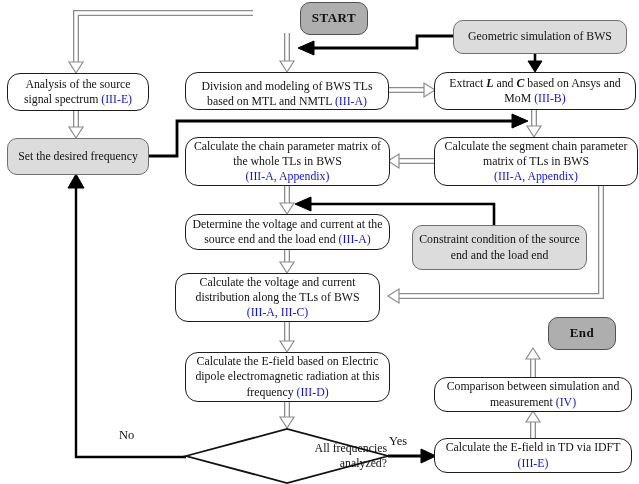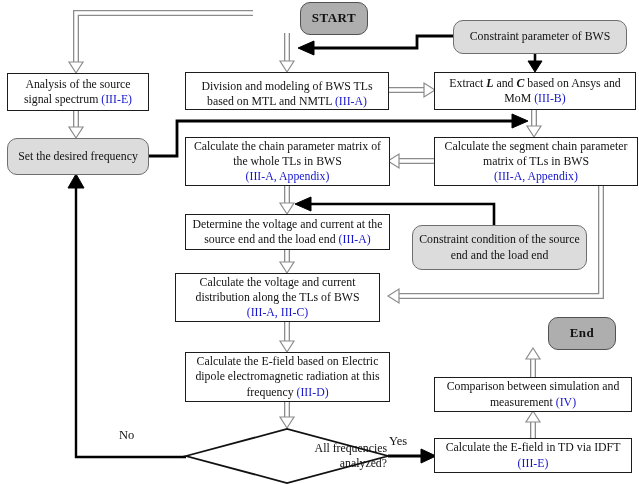--- a/index.html
+++ b/index.html
@@ -4,21 +4,21 @@
 <style>
   html,body{margin:0;padding:0;background:#ffffff;}
   #canvas{
     position:relative;width:639px;height:484px;background:#ffffff;overflow:hidden;
     font-family:"Liberation Serif","DejaVu Serif",serif;
     color:#111;
   }
   #wires{position:absolute;left:0;top:0;z-index:1;}
   .node{
     position:absolute;z-index:2;display:flex;align-items:center;justify-content:center;
-    text-align:center;font-size:11.8px;line-height:1.28;white-space:nowrap;
+    text-align:center;font-size:11.8px;line-height:1.28;white-space:nowrap;border-radius:13px;
   }
   .box{background:#ffffff;border:1.8px solid #1c1c1c;}
   .round{border-radius:10px;}
   .light{background:var(--node_fill_light,#dcdcdc);border:1.4px solid #6f6f6f;}
   .dark{background:var(--node_fill_dark,#aeaeae);border:1.5px solid #515151;font-weight:bold;font-size:13px;letter-spacing:.5px;margin-left:47px;}
   .ref{color:var(--ref_blue,#1515cb);}
   .flabel{position:absolute;z-index:2;font-size:12.5px;}
   .dmtext{position:absolute;z-index:2;width:200px;text-align:right;font-size:11.8px;line-height:1.3;}
 </style>
 </head>
@@ -120,21 +120,21 @@
     </g>
 
     <polygon points="186,456 287,429 388,456 287,483" fill="#ffffff" stroke="#111111" stroke-width="1.8"></polygon>
   </svg>
 
   <div class="node round dark" style="left:253px;top:2px;width:66px;height:31px;">
     <span>START</span>
   </div>
 
   <div class="node round light" style="left:453px;top:20px;width:172px;height:32px;">
-    <span>Constraint parameter of BWS</span>
+    <span>Geometric simulation of BWS</span>
   </div>
 
   <div class="node box" style="left:7px;top:73px;width:140px;height:36px;">
     <div><span>Analysis of the source</span><br><span>signal spectrum </span><span class="ref">(III-E)</span></div>
   </div>
 
   <div class="node box" style="left:185px;top:72px;width:202px;height:36px;align-items:flex-end;">
     <div><span>Division and modeling of BWS TLs</span><br><span>based on MTL and NMTL </span><span class="ref">(III-A)</span></div>
   </div>
 

